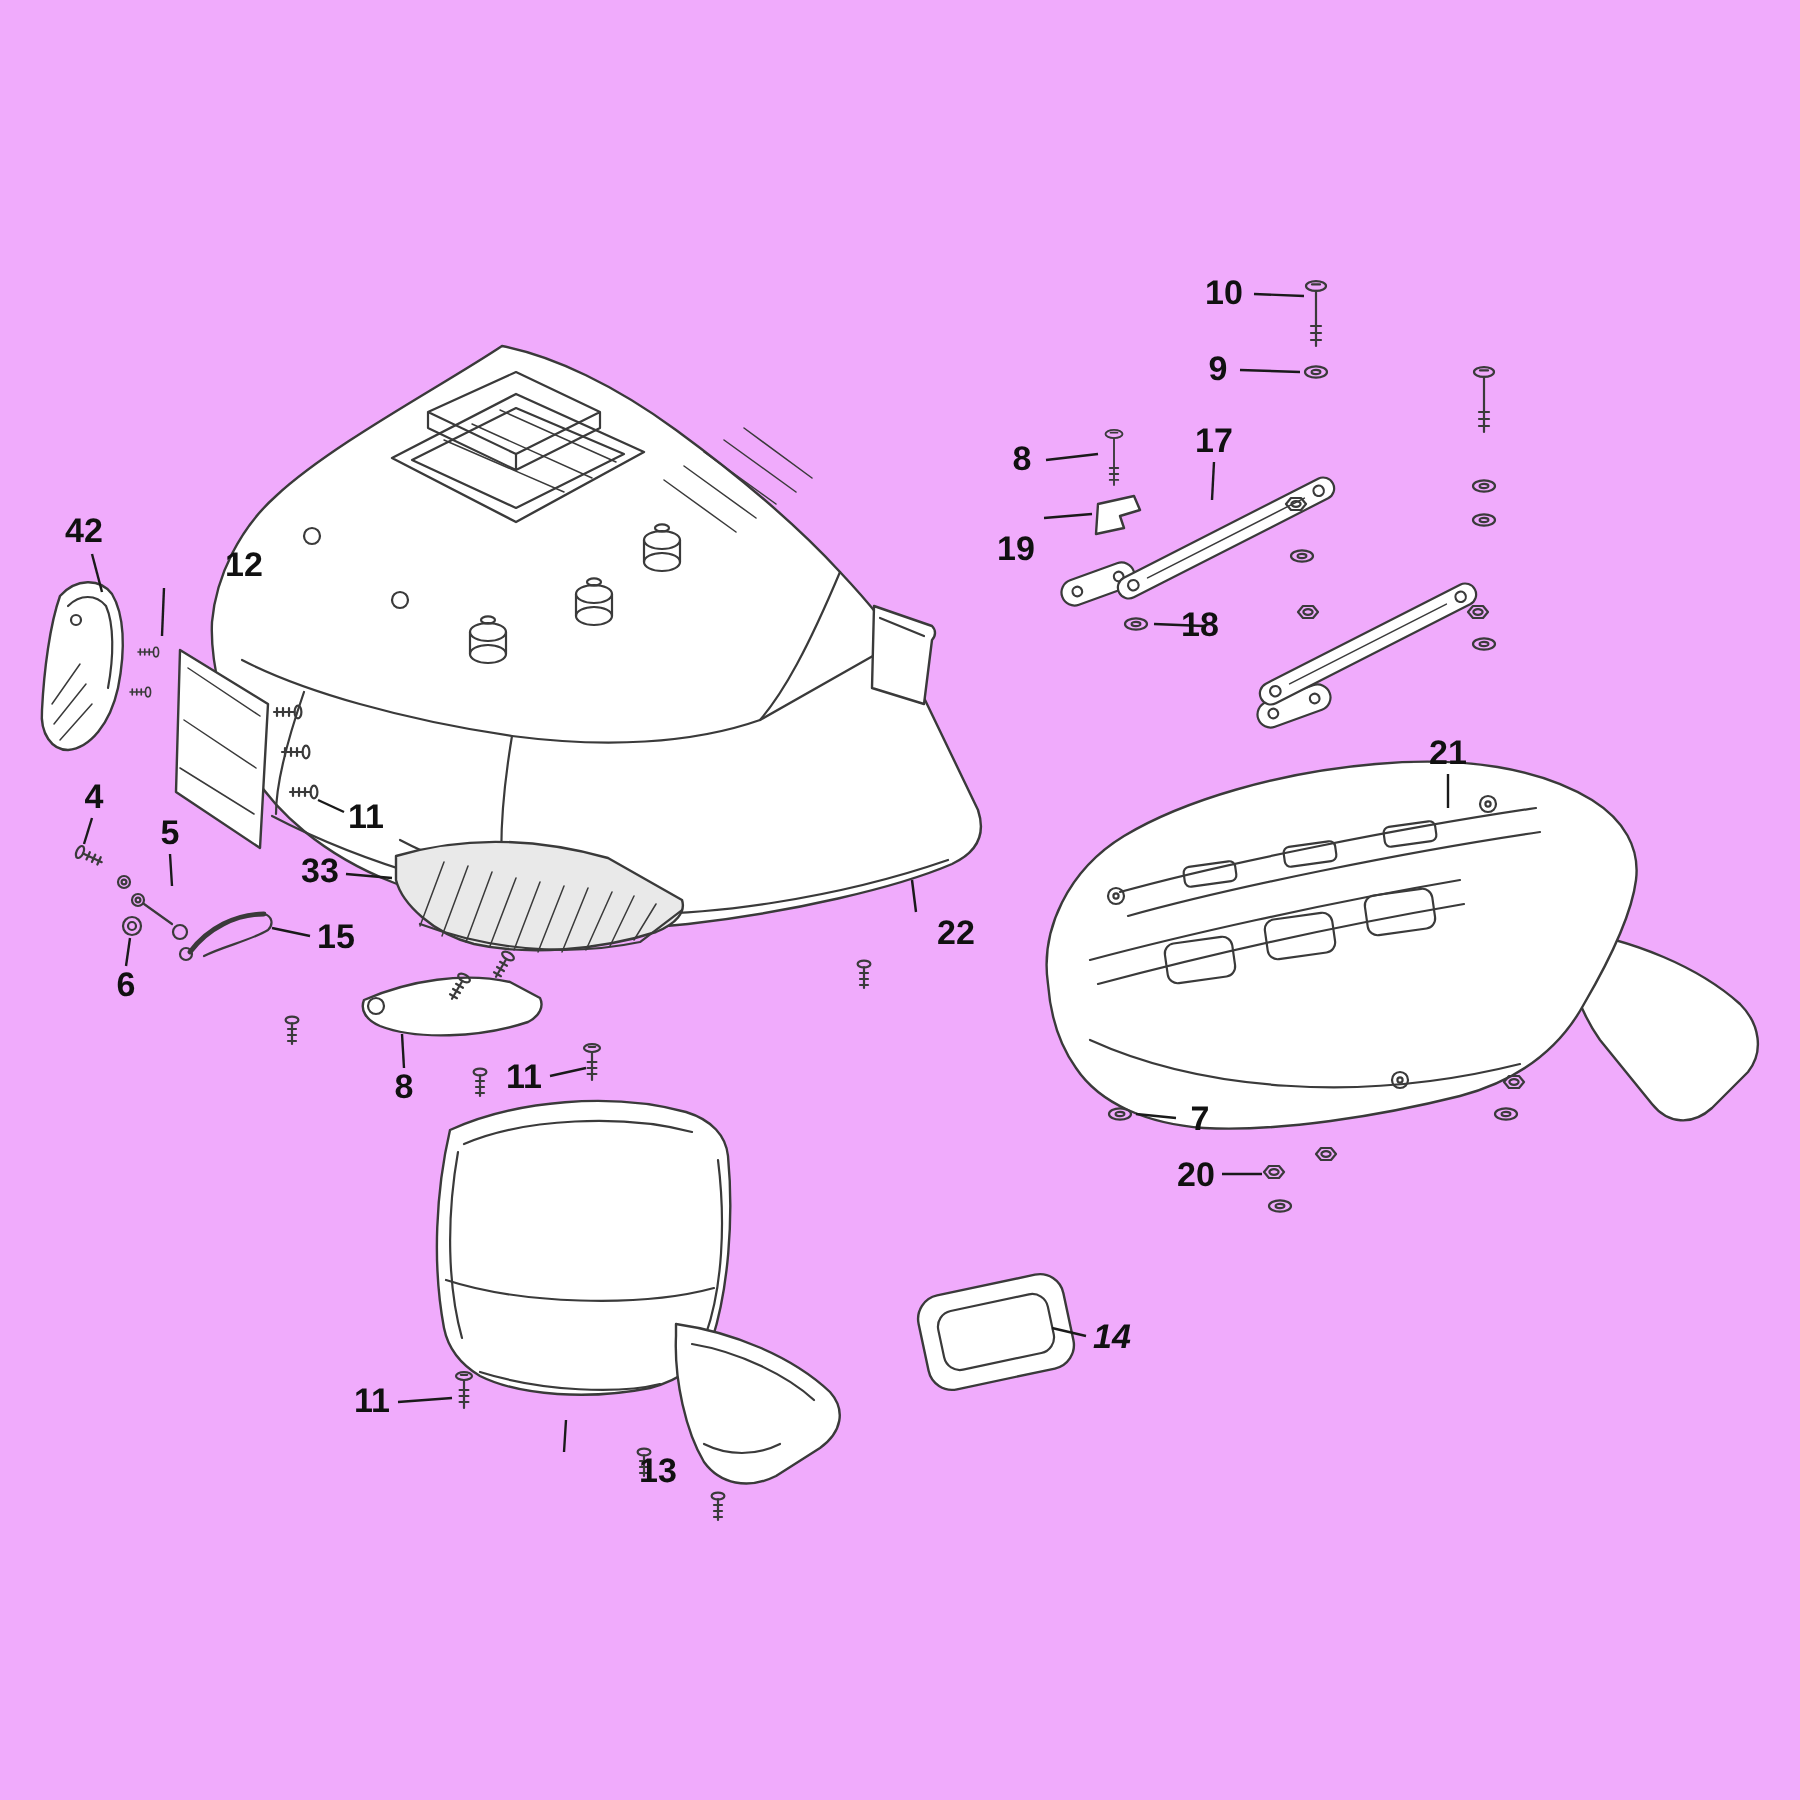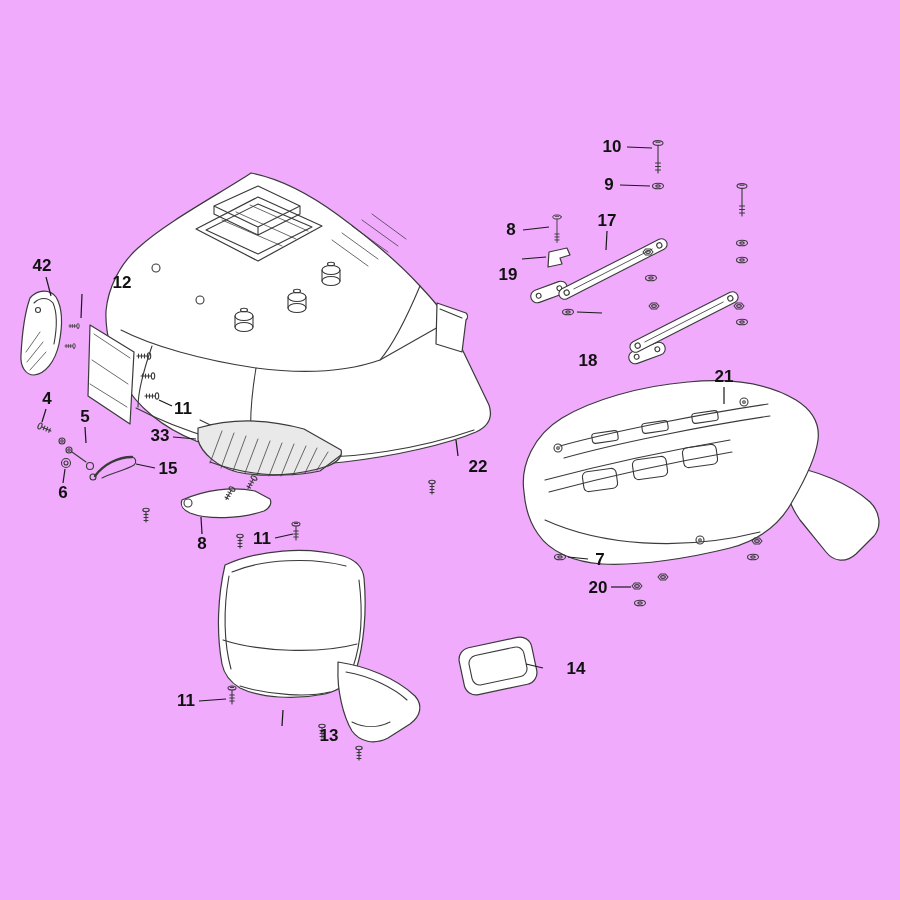--- a/index.html
+++ b/index.html
@@ -256,33 +256,33 @@
         <line x1="611" y1="587" x2="631" y2="587" class="leader"></line>
       </g>
 </svg>
 
 <div id="label-layer">
       <div class="part-label" style="left: 612px; top: 147px;">10</div>
       <div class="part-label" style="left: 609px; top: 185px;">9</div>
       <div class="part-label" style="left: 511px; top: 230px;">8</div>
       <div class="part-label" style="left: 607px; top: 221px;">17</div>
       <div class="part-label" style="left: 508px; top: 259px; margin-top: 16px;">19</div>
-      <div class="part-label" style="left: 588px; top: 313px; margin-top: 48px;">18</div>
+      <div class="part-label" style="left: 600px; top: 313px;">18</div>
       <div class="part-label" style="left: 724px; top: 377px;">21</div>
       <div class="part-label" style="left: 42px; top: 266px;">42</div>
       <div class="part-label" style="left: 82px; top: 283px; margin-left: 40px;">12</div>
       <div class="part-label" style="left: 47px; top: 399px;">4</div>
       <div class="part-label" style="left: 85px; top: 417px;">5</div>
       <div class="part-label" style="left: 63px; top: 493px;">6</div>
       <div class="part-label" style="left: 183px; top: 409px;">11</div>
       <div class="part-label" style="left: 160px; top: 436px;">33</div>
       <div class="part-label" style="left: 168px; top: 469px;">15</div>
       <div class="part-label" style="left: 202px; top: 544px;">8</div>
       <div class="part-label" style="left: 262px; top: 539px;">11</div>
       <div class="part-label" style="left: 458px; top: 467px; margin-left: 20px;">22</div>
       <div class="part-label" style="left: 186px; top: 701px;">11</div>
       <div class="part-label" style="left: 282px; top: 736px; margin-left: 47px;">13</div>
-      <div class="part-label" style="left: 576px; top: 669px;">14</div>
+      <div class="part-label" style="left: 556px; top: 669px; font-style: italic;">14</div>
       <div class="part-label" style="left: 600px; top: 560px;">7</div>
       <div class="part-label" style="left: 598px; top: 588px;">20</div>
     </div>
 
 </div>
 
 </body></html>

